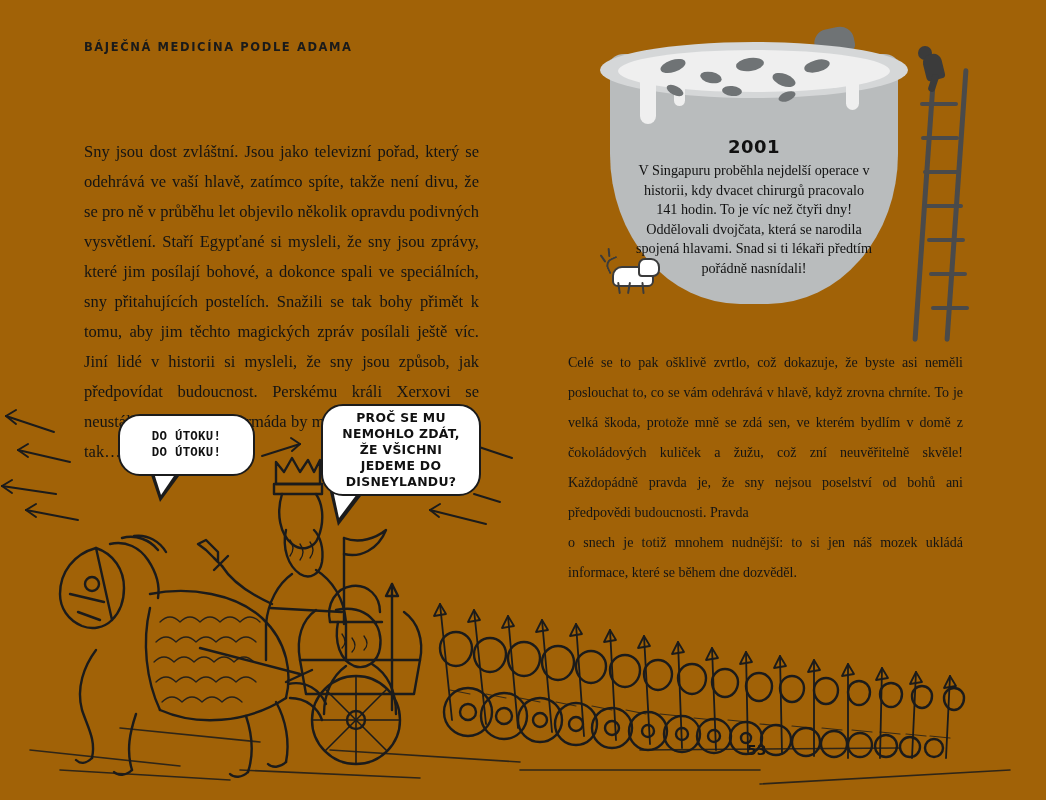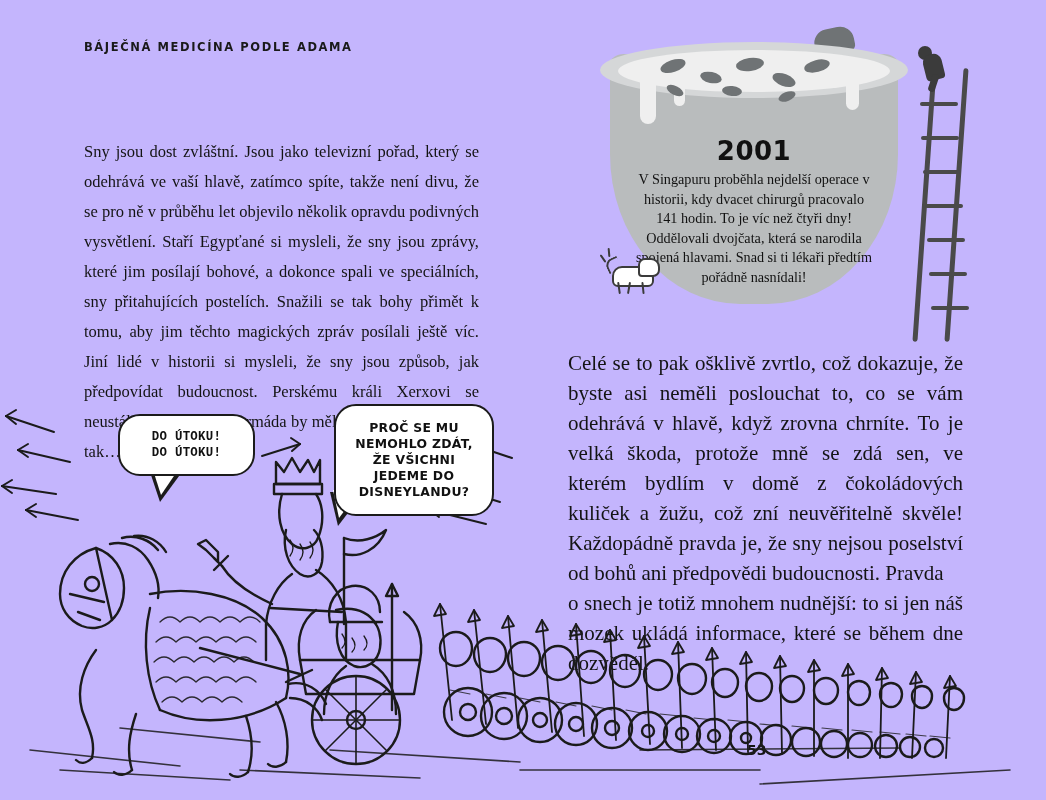--- a/index.html
+++ b/index.html
@@ -4,21 +4,21 @@
 <style>
   html, body {
     margin: 0;
     padding: 0;
     background: #ffffff;
   }
   #page {
     position: relative;
     width: 1046px;
     height: 800px;
-    background: #c4b5fd;
+    background: #a16207;
     overflow: hidden;
     font-family: "Liberation Serif", serif;
     color: #141414;
   }
 
   
   .running-head {
     position: absolute;
     left: 84px;
     top: 40px;
@@ -48,21 +48,21 @@
     text-align: justify;
     color: #141414;
   }
 
   
   .body-right {
     position: absolute;
     left: 568px;
     top: 348px;
     width: 395px;
-    font-size: 21px;
+    font-size: 14px;
     line-height: 30px;
     text-align: justify;
     color: #141414;
   }
   .body-right .tail {
     display: block;
   }
 
   .page-number {
     position: absolute;
@@ -147,21 +147,21 @@
     position: absolute;
     left: 38px;
     top: 116px;
     width: 240px;
     text-align: center;
     color: #111;
   }
   .fact-year {
     font-family: "DejaVu Sans", sans-serif;
     font-weight: bold;
-    font-size: 26px;
+    font-size: 18px;
     letter-spacing: 0.5px;
     margin-bottom: 4px;
   }
   .fact-text {
     font-family: "Liberation Serif", serif;
     font-size: 14.2px;
     line-height: 19.5px;
   }
 
   
@@ -280,21 +280,21 @@
     letter-spacing: 0.3px;
     color: #111;
     text-align: center;
     display: flex;
     align-items: center;
     justify-content: center;
     padding: 8px 10px;
     box-sizing: border-box;
   }
   .bubble-1 { left: 118px; top: 16px; width: 137px; height: 62px; }
-  .bubble-2 { left: 334px; top: 6px; width: 160px; height: 112px; }
+  .bubble-2 { left: 321px; top: 6px; width: 160px; height: 92px; }
   .bubble-tail {
     position: absolute;
     width: 0; height: 0;
   }
   .tail1 {
     left: 150px; top: 74px;
     border-left: 10px solid transparent;
     border-right: 22px solid transparent;
     border-top: 30px solid #1b1b1b;
   }

